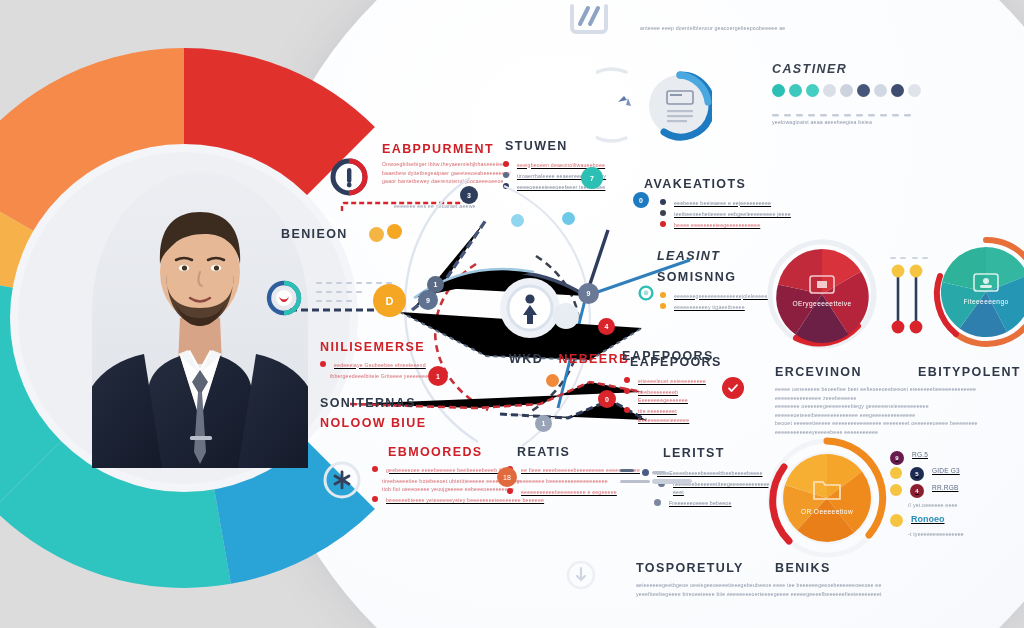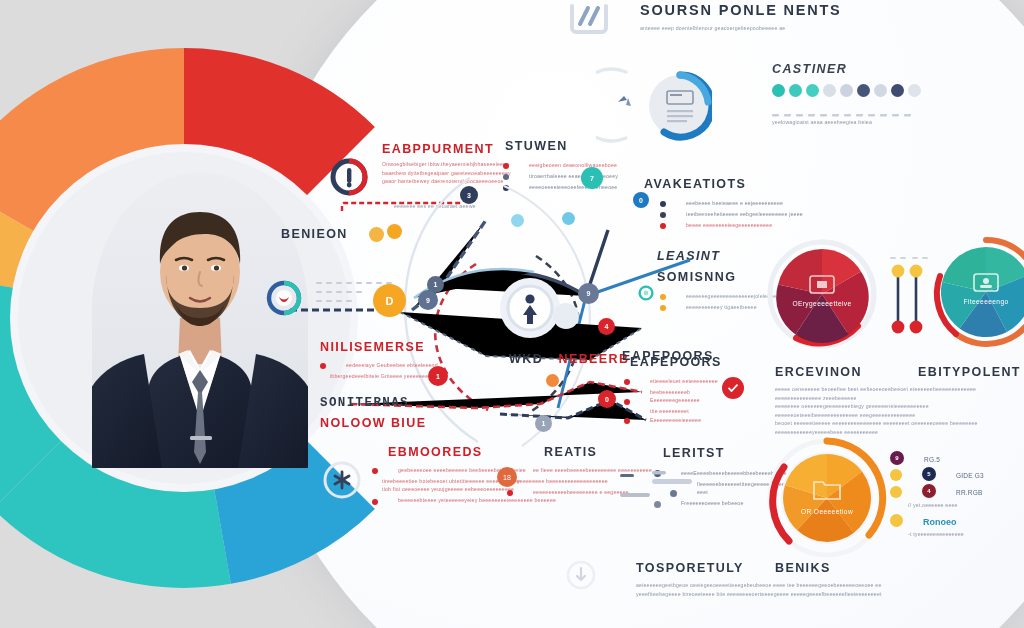--- a/index.html
+++ b/index.html
@@ -32,21 +32,21 @@
   .head.big{font-size:14.5px;letter-spacing:1.8px;}
   .head.dark{color:#2f3848;}
 
   .sub{font-size:5.2px;line-height:8.6px;color:#8d96a8;letter-spacing:.2px;}
   .sub.red{color:#d86b70;}
   .sub.b{color:#7e879a;}
 
   
   .blur{filter:blur(.45px);}
 
-  .row{display:flex;align-items:flex-end;gap:20px;margin:2.5px 0;}
+  .row{display:flex;align-items:flex-start;gap:8px;margin:2.5px 0;text-decoration:underline;}
   .bullet{width:6px;height:6px;border-radius:50%;flex:none;}
   .bar{height:3.4px;border-radius:2px;flex:none;}
 
   .abs{position:absolute;}
 
   .circbtn{border-radius:50%;display:flex;align-items:center;justify-content:center;}
 
   .dotrow{display:flex;gap:4px;align-items:center;}
   .dotrow .d{width:13px;height:13px;border-radius:50%;}
 
@@ -142,21 +142,20 @@
   </div>
 
   <div class="abs" style="left:566px;top:2px;width:46px;height:34px;">
     <svg width="46" height="34" viewBox="0 0 46 34">
       <path d="M6,4 L6,26 a4,4 0 0 0 4,4 L36,30 a4,4 0 0 0 4,-4 L40,4" fill="none" stroke="#d6dde8" stroke-width="4" stroke-linecap="round"></path>
       <path d="M14,22 L22,6" stroke="#8ea4c4" stroke-width="4" stroke-linecap="round"></path>
       <path d="M24,22 L32,6" stroke="#8ea4c4" stroke-width="4" stroke-linecap="round"></path>
       <path d="M19,8 l4,-2 l-1,4 Z" fill="#8ea4c4"></path>
     </svg>
   </div>
-  <div class="abs head big dark" style="left:640px;top:2px;">SOURSN PONLE NENTS</div>
   <div class="abs sub blur" style="left:640px;top:24px;width:260px;">anteeee eeep doentelblenour geacoergelieepoobeeeee ae</div>
 
   <div class="abs" style="left:596px;top:58px;width:116px;height:96px;">
     <svg width="116" height="96" viewBox="0 0 116 96">
       <path d="M30,14 A36,36 0 1 0 30,80" fill="none" stroke="#e4e9f0" stroke-width="3.4" stroke-linecap="round"></path>
       <circle cx="84" cy="48" r="31" fill="#e8ebf0"></circle>
       <path d="M84,17 A31,31 0 1 1 68,74" fill="none" stroke="#1f7bc1" stroke-width="7" stroke-linecap="round"></path>
       <path d="M84,17 A31,31 0 0 1 112,44" fill="none" stroke="#4aa8e0" stroke-width="7" stroke-linecap="round"></path>
       <g>
         <rect x="71" y="33" width="26" height="13" rx="2" fill="none" stroke="#8d97ab" stroke-width="1.6"></rect>
@@ -357,21 +356,21 @@
 
   <div class="abs head red" style="left:320px;top:340px;">NIILISEMERSE</div>
   <div class="abs" style="left:320px;top:358px;width:170px;">
     <div class="row">
       <span class="bullet" style="background:#d9242c"></span>
       <span class="sub red blur">eedeeeiaye Geubeebee ebteeleeend</span>
     </div>
     <div class="sub red blur" style="margin-left:10px;">ibbergeedeeelbiteie Griteeee yeeeeeee</div>
   </div>
 
-  <div class="abs head dark" style="left:320px;top:396px;font-family:Liberation Mono, monospace;">SONITERNAS</div>
+  <div class="abs head dark" style="left:320px;top:396px;">SONITERNAS</div>
   <div class="abs head red" style="left:320px;top:416px;">NOLOOW BIUE</div>
 
   <div class="abs" style="left:509px;top:349px;white-space:nowrap;">
     <span class="head dark">WKD</span>
     <span class="head red" style="margin-left:11px;">NEBEERB</span>
   </div>
 
   <div class="abs head dark" style="left:622px;top:349px;">EAPEPOORS</div>
 
   <div class="abs" style="left:322px;top:460px;width:40px;height:40px;">
@@ -391,21 +390,21 @@
       <span class="sub red blur">geebeeeeoee eeeebeeeeee  beebeeeebeeeb jbeiee</span>
     </div>
     <div class="sub red blur" style="margin-left:10px;">tireebeeeetiee botebeeoet  ubtetitteeeeee  eeeeeeeeeee</div>
     <div class="sub red blur" style="margin-left:10px;">tiob fioi oeeeoeeee yeuujgeeeee  eebeeeoeeeeeeeee</div>
     <div class="row">
       <span class="bullet" style="background:#d9242c"></span>
       <span class="sub red blur">beeeeeebteeee yeteeeeeeyeiey beeeeeeeeieeeeeeee  beeeeee</span>
     </div>
   </div>
 
-  <div class="abs head dark" style="left:544px;top:445px;">REATIS</div>
+  <div class="abs head dark" style="left:517px;top:445px;">REATIS</div>
   <div class="abs" style="left:507px;top:463px;width:160px;">
     <div class="row">
       <span class="bullet" style="background:#d9242c"></span>
       <span class="sub red blur">ee fieee eeeebeeeeebeeeeeeeee  eeeeeeeeeee</span>
     </div>
     <div class="sub red blur" style="margin-left:10px;">yeeeeeeee beeeeeeeeeeeeeeeeeee</div>
     <div class="row">
       <span class="bullet" style="background:#d9242c"></span>
       <span class="sub red blur">eeeeeeeeeeebeeeeeeeee e  eegeeeee</span>
     </div>

